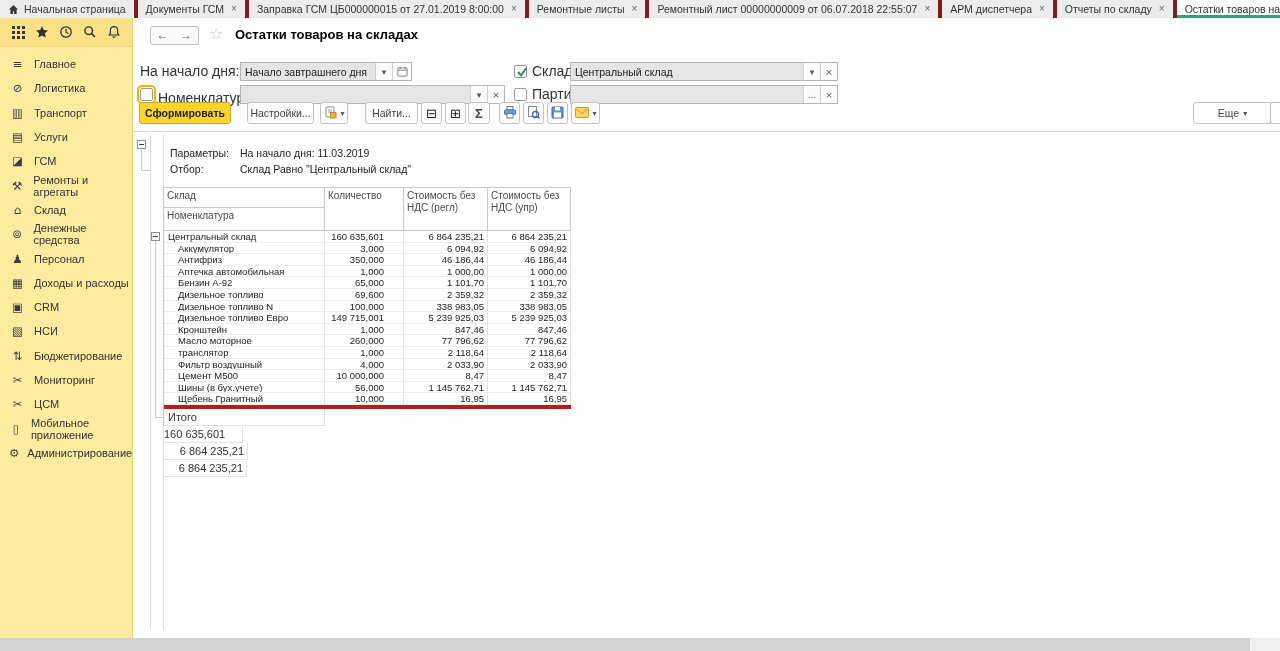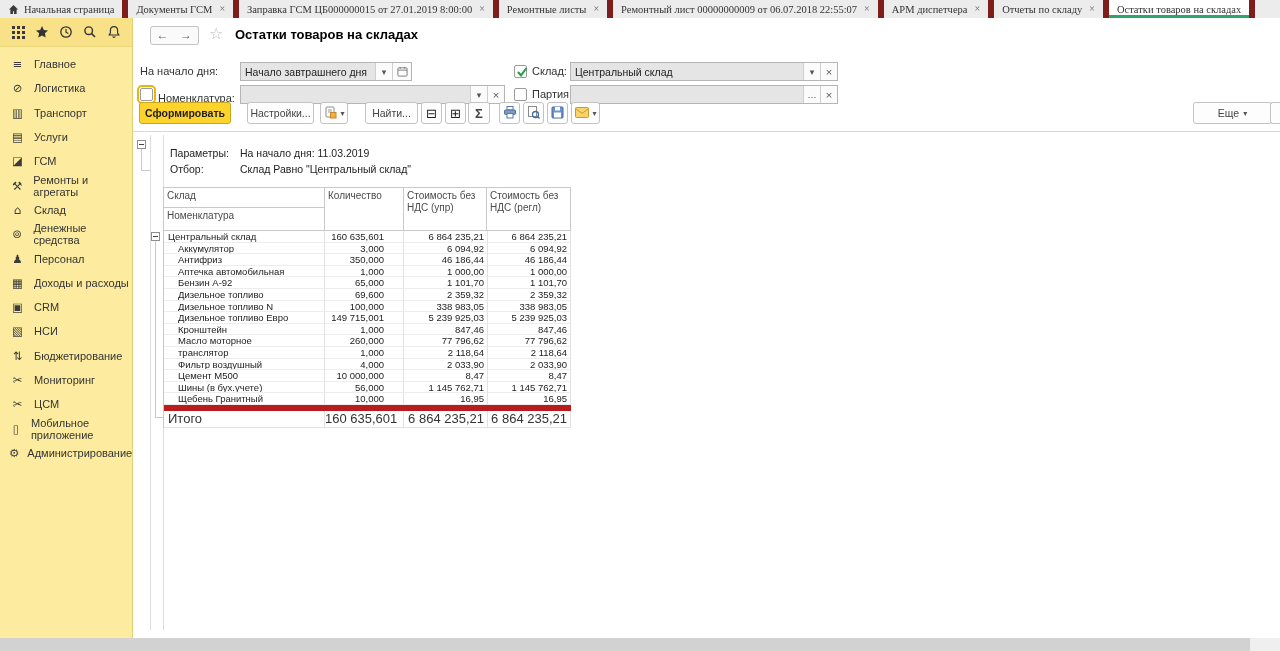--- a/index.html
+++ b/index.html
@@ -3,40 +3,40 @@
 <meta charset="utf-8">
 <style>
   html,body{margin:0;padding:0;}
   body{
     width:1280px;height:651px;position:relative;overflow:hidden;
     font-family:"Liberation Sans",sans-serif;background:#fff;color:#333;
     -webkit-font-smoothing:antialiased;
   }
   
   #tabbar{position:absolute;left:0;top:0;width:1280px;height:18px;background:#ececec;display:flex;align-items:stretch;}
-  .tab{display:flex;align-items:center;padding:0 8px;font-size:10.5px;color:#333;border-right:6px solid #7f1d1d;white-space:nowrap;cursor:default;font-family:Liberation Serif, serif;}
+  .tab{display:flex;align-items:center;padding:0 8px;font-size:10.5px;color:#333;border-right:4px solid #7f1d1d;white-space:nowrap;cursor:default;}
   .tab.active{background:#fff;box-shadow:inset 0 -3px 0 #2aa76d;}
   .tab .tab-close{margin-left:7px;color:#666;font-size:10px;line-height:10px;}
   .tab .tab-home{margin-right:5px;display:flex;align-items:center;}
   
   #sidebar{position:absolute;left:0;top:18px;width:133px;height:620px;background:#fdeca0;border-right:1px solid #e0d177;box-sizing:border-box;}
   #sidebar-top{height:28px;background:#f8e187;border-bottom:1px solid #ecd87c;display:flex;align-items:center;justify-content:space-between;padding:0 10px;}
   #sidebar-top .top-icon{display:flex;align-items:center;justify-content:center;width:16px;height:16px;}
   #sidebar-nav{padding-top:5px;}
   .nav-item{height:24.3px;display:flex;align-items:center;padding-left:9px;font-size:11px;color:#333;cursor:default;}
   .nav-item .nav-ico{width:17px;margin-right:8px;text-align:center;font-family:"DejaVu Sans",sans-serif;font-size:11.5px;color:#3c3c3c;}
   
   #main{position:absolute;left:133px;top:18px;width:1147px;height:620px;background:#fff;}
   .navbtn{position:absolute;top:8px;width:25px;height:19px;box-sizing:border-box;border:1px solid #c3c3c3;background:#fafafa;color:#666;font-size:12px;line-height:16px;text-align:center;}
   #btn-back{left:17px;border-radius:3px 0 0 3px;}
   #btn-fwd{left:41px;border-radius:0 3px 3px 0;border-left:none;}
   #fav-star{position:absolute;left:76px;top:6px;font-size:16px;color:#c0c0c0;font-family:"DejaVu Sans",sans-serif;}
   #page-title{position:absolute;left:102px;top:9px;font-size:13px;font-weight:bold;color:#000;}
   
-  .flt-label{position:absolute;font-size:11px;color:#333;line-height:19px;white-space:nowrap;}
+  .flt-label{position:absolute;font-size:14px;color:#333;line-height:19px;white-space:nowrap;}
   .field{position:absolute;height:19px;box-sizing:border-box;border:1px solid #b5b5b5;background:#e5e5e5;display:flex;align-items:stretch;}
   .field input{border:none;outline:none;flex:1;min-width:0;font-family:"Liberation Sans",sans-serif;font-size:10.5px;padding:0 4px;color:#222;background:transparent;}
   .seg{width:16px;border-left:1px solid #cfcfcf;display:flex;align-items:center;justify-content:center;font-size:9px;color:#555;background:#fbfbfb;font-family:"DejaVu Sans",sans-serif;}
   .seg.cal{width:18px;}
   .cb{position:absolute;width:13px;height:13px;box-sizing:border-box;border:1px solid #9a9a9a;background:#fff;border-radius:2px;}
   .cb svg{display:none;position:absolute;left:0;top:-1px;}
   .cb.checked svg{display:block;}
   .cb.focused{outline:2px solid #e8b50a;outline-offset:1px;}
   
   .btn{position:absolute;top:84px;height:22px;box-sizing:border-box;border:1px solid #c3c3c3;border-radius:3px;background:#fdfdfd;display:flex;align-items:center;justify-content:center;font-size:10.5px;color:#444;padding:0 8px;white-space:nowrap;}
@@ -79,21 +79,21 @@
   .hc1 .hcell{width:100%;border-right:1px solid #c9c9c9;}
   .hc1a{height:20px;} .hc1b{height:23px;}
   .hq{width:79px;height:43px;} .hr{width:84px;height:43px;} .hu{width:83px;height:43px;}
   .trow{display:flex;height:11.6px;}
   .trow>div{box-sizing:border-box;border-right:1px solid #e2e2e2;border-bottom:1px solid #ededed;line-height:11.3px;overflow:hidden;white-space:nowrap;}
   .c1{width:161px;padding-left:4px;}
   .c1.lvl1{padding-left:14px;}
   .cq{width:79px;text-align:right;padding-right:19px;}
   .cr{width:84px;text-align:right;padding-right:3px;}
   .cu{width:83px;text-align:right;padding-right:3px;}
-  #total-row{display:flex;height:17px;font-size:13px;color:#333;border-top:6px solid #b91c1c;}
+  #total-row{display:flex;height:17px;font-size:11px;color:#333;border-top:4px solid #b91c1c;flex-direction:column;}
   #total-row>div{box-sizing:border-box;border-right:1px solid #e2e2e2;border-bottom:1px solid #e2e2e2;line-height:16px;white-space:nowrap;}
   
   #hscroll{position:absolute;left:0;top:638px;width:1280px;height:13px;background:#efefef;}
   #hscroll .thumb{position:absolute;left:0;top:0;width:1250px;height:13px;background:#d2d2d2;}
 </style>
 </head>
 <body>
 
 <div id="tabbar">
     <div class="tab">
@@ -370,22 +370,22 @@
     </div>
   </div>
 
   <div id="rtable">
     <div class="thead">
       <div class="hc1">
         <div class="hcell hc1a">Склад</div>
         <div class="hcell hc1b">Номенклатура</div>
       </div>
       <div class="hcell hq">Количество</div>
+      <div class="hcell hr">Стоимость без НДС (регл)</div>
       <div class="hcell hu">Стоимость без НДС (упр)</div>
-      <div class="hcell hr">Стоимость без НДС (регл)</div>
     </div>
     <div id="table-body">
         <div class="trow">
           <div class="c1">Центральный склад</div>
           <div class="cq">160 635,601</div>
           <div class="cr">6 864 235,21</div>
           <div class="cu">6 864 235,21</div>
         </div>
         <div class="trow">
           <div class="c1 lvl1">Аккумулятор</div>

